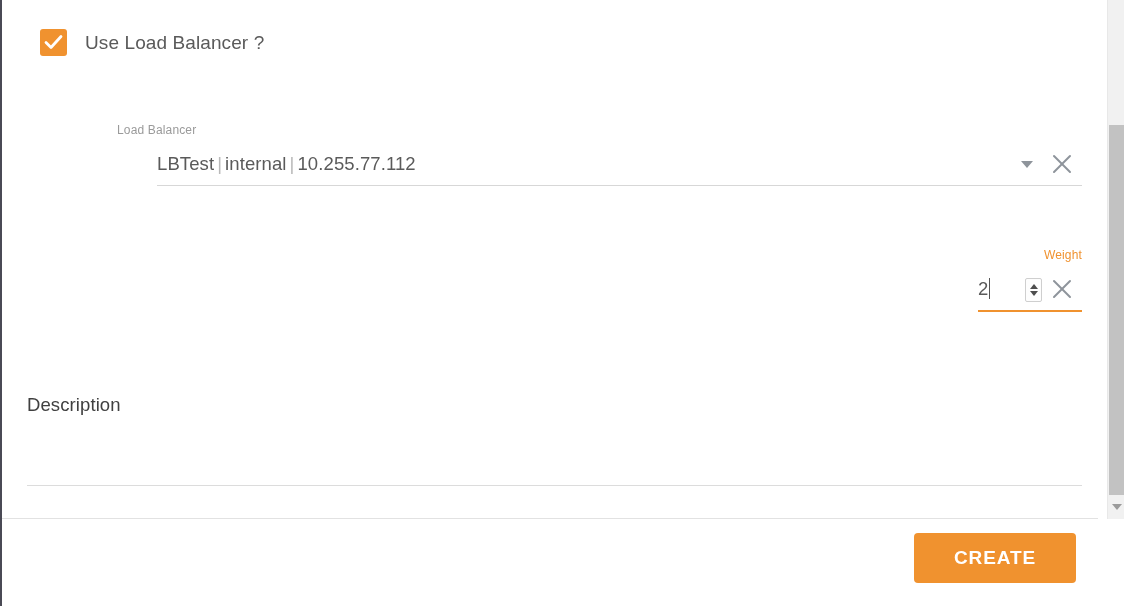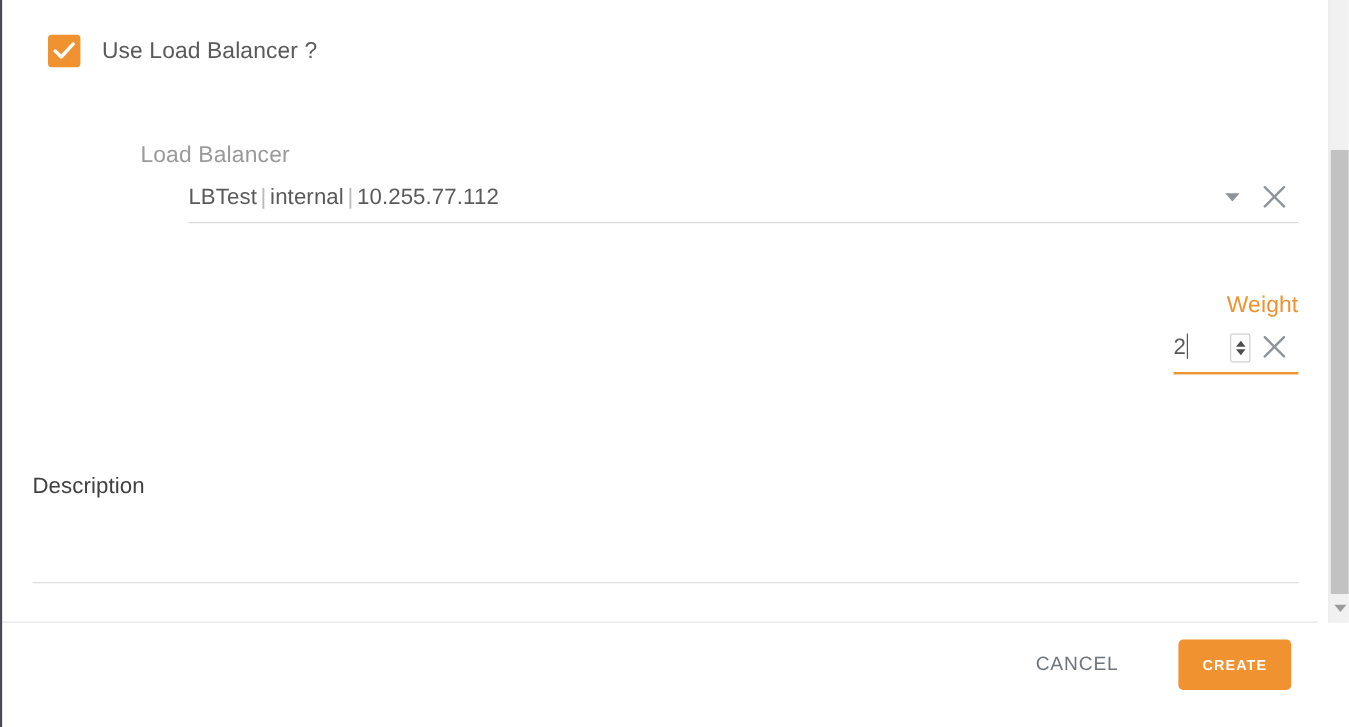--- a/index.html
+++ b/index.html
@@ -59,21 +59,21 @@
     color: #5a5a5a;
     white-space: nowrap;
     letter-spacing: 0.1px;
   }
 
   
   .field {
     position: absolute;
   }
   .field-label {
-    font-size: 19px;
+    font-size: 12px;
     color: #9a9a9a;
     letter-spacing: 0.15px;
     line-height: 16px;
     white-space: nowrap;
   }
   .field-label.focused { color: #F0922F; text-align: right; }
 
   .field-control {
     position: relative;
     display: flex;
@@ -204,25 +204,25 @@
     font-size: 16px;
     letter-spacing: 0.7px;
     color: #6f757c;
     padding: 12px 18px;
     cursor: pointer;
   }
   .btn-create {
     background: #F0922F;
     border: none;
     font-family: inherit;
-    font-size: 12px;
+    font-size: 19px;
     font-weight: bold;
     letter-spacing: 0.9px;
     color: #ffffff;
-    padding: 14px 20px;
+    padding: 14px 40px;
     border-radius: 4px;
     margin-left: 32px;
     cursor: pointer;
   }
 
   
   .scrollbar {
     position: absolute;
     right: 0; top: 0;
     width: 17px;
@@ -317,21 +317,20 @@
 
     <div class="description-block">
       <div class="description-label">Description</div>
       <div class="description-underline"></div>
     </div>
 
   </div>
 
   <div class="footer-divider"></div>
   <div class="footer">
-    <button class="btn-cancel">CANCEL</button>
     <button class="btn-create">CREATE</button>
   </div>
 
   <div class="scrollbar">
     <div class="scroll-thumb"></div>
     <div class="scroll-down-btn">
       <span class="tri"></span>
     </div>
   </div>
 

